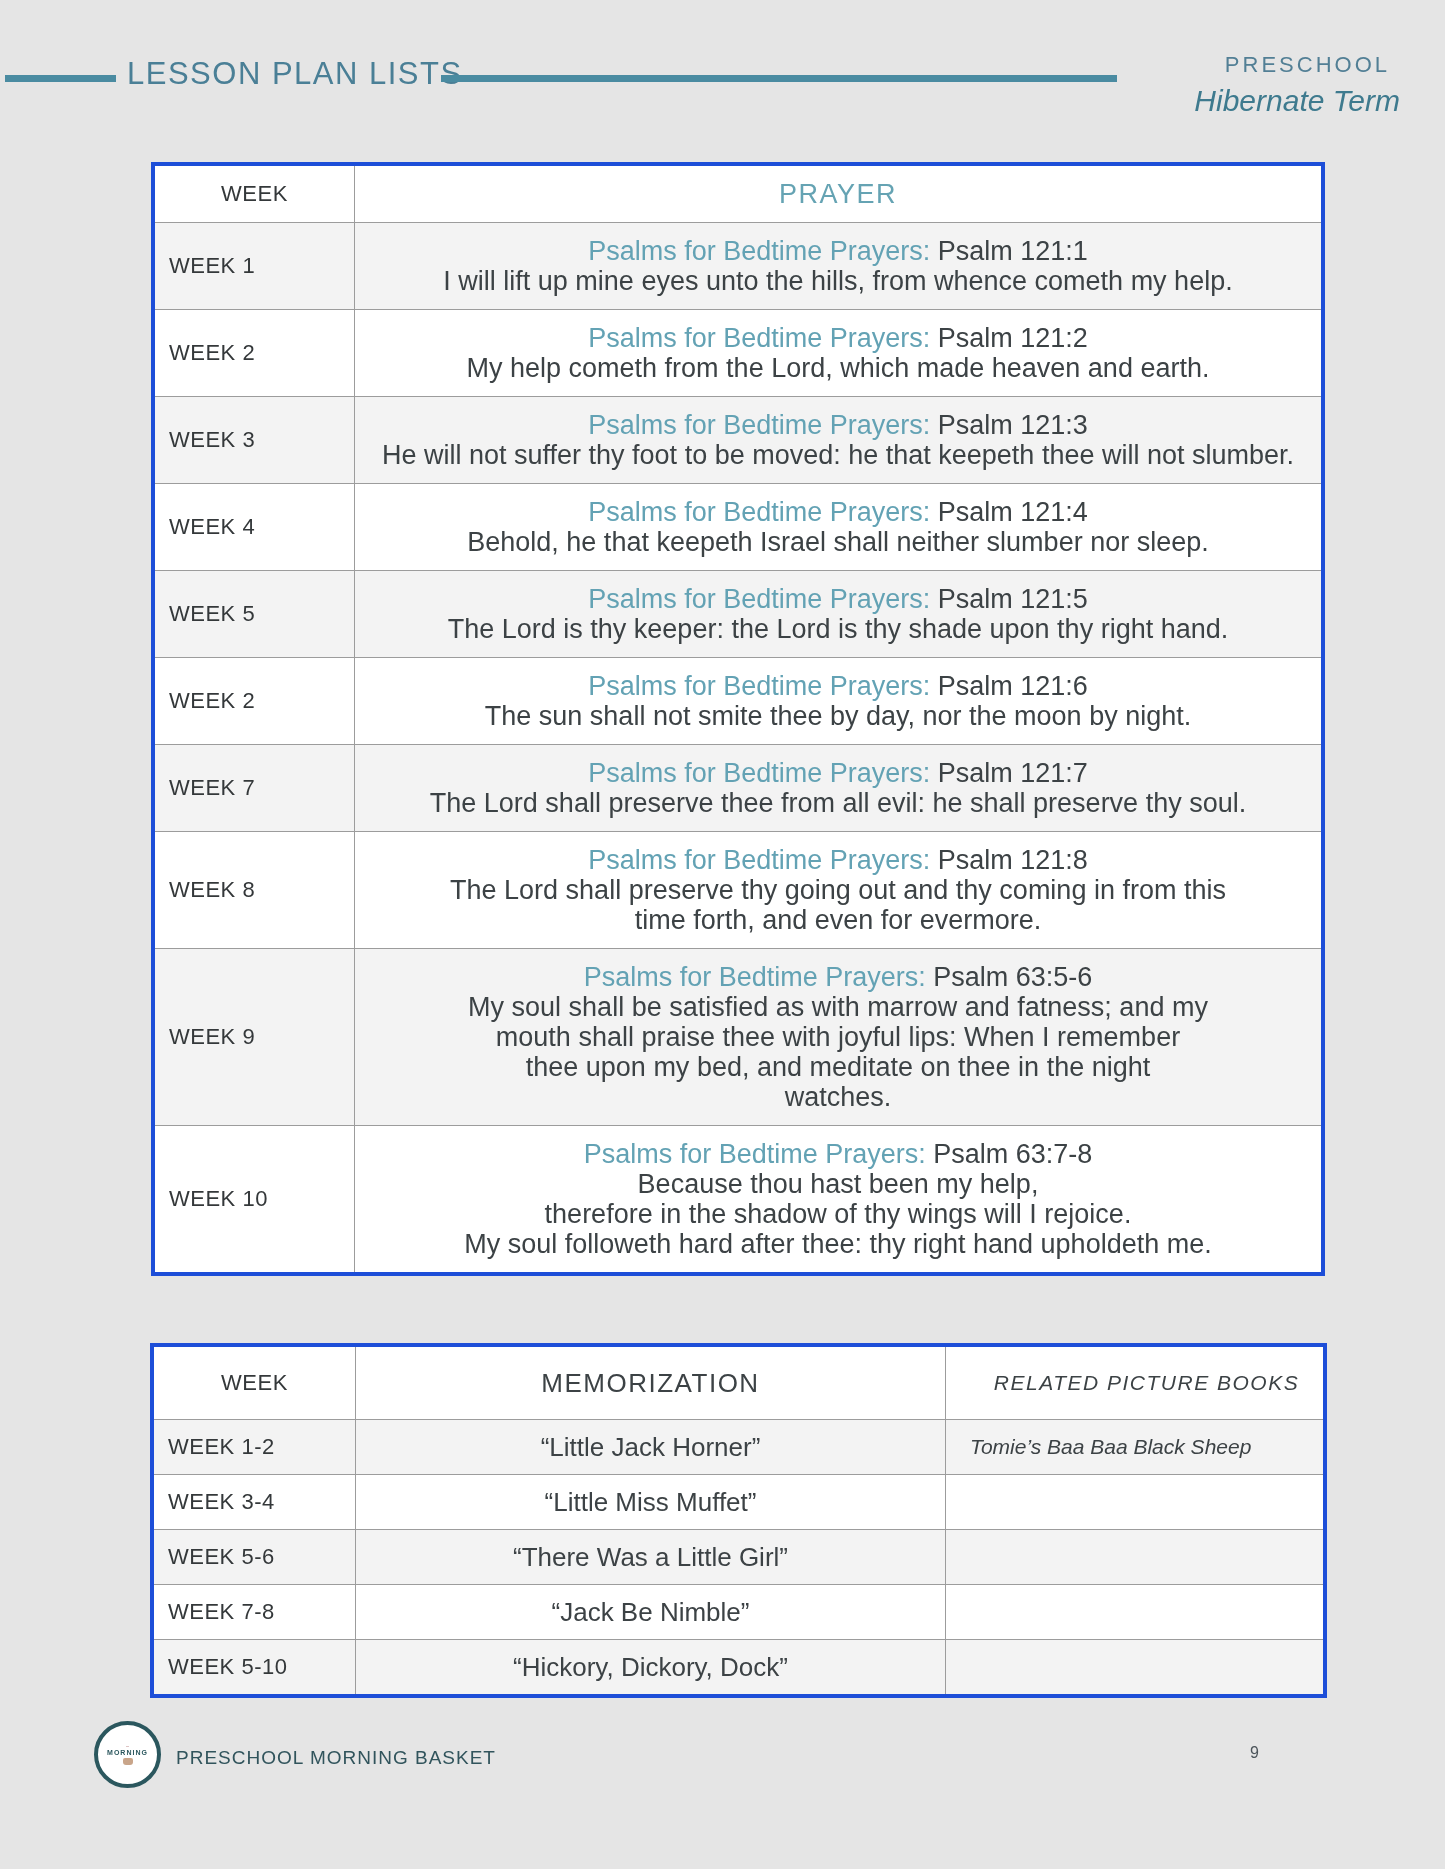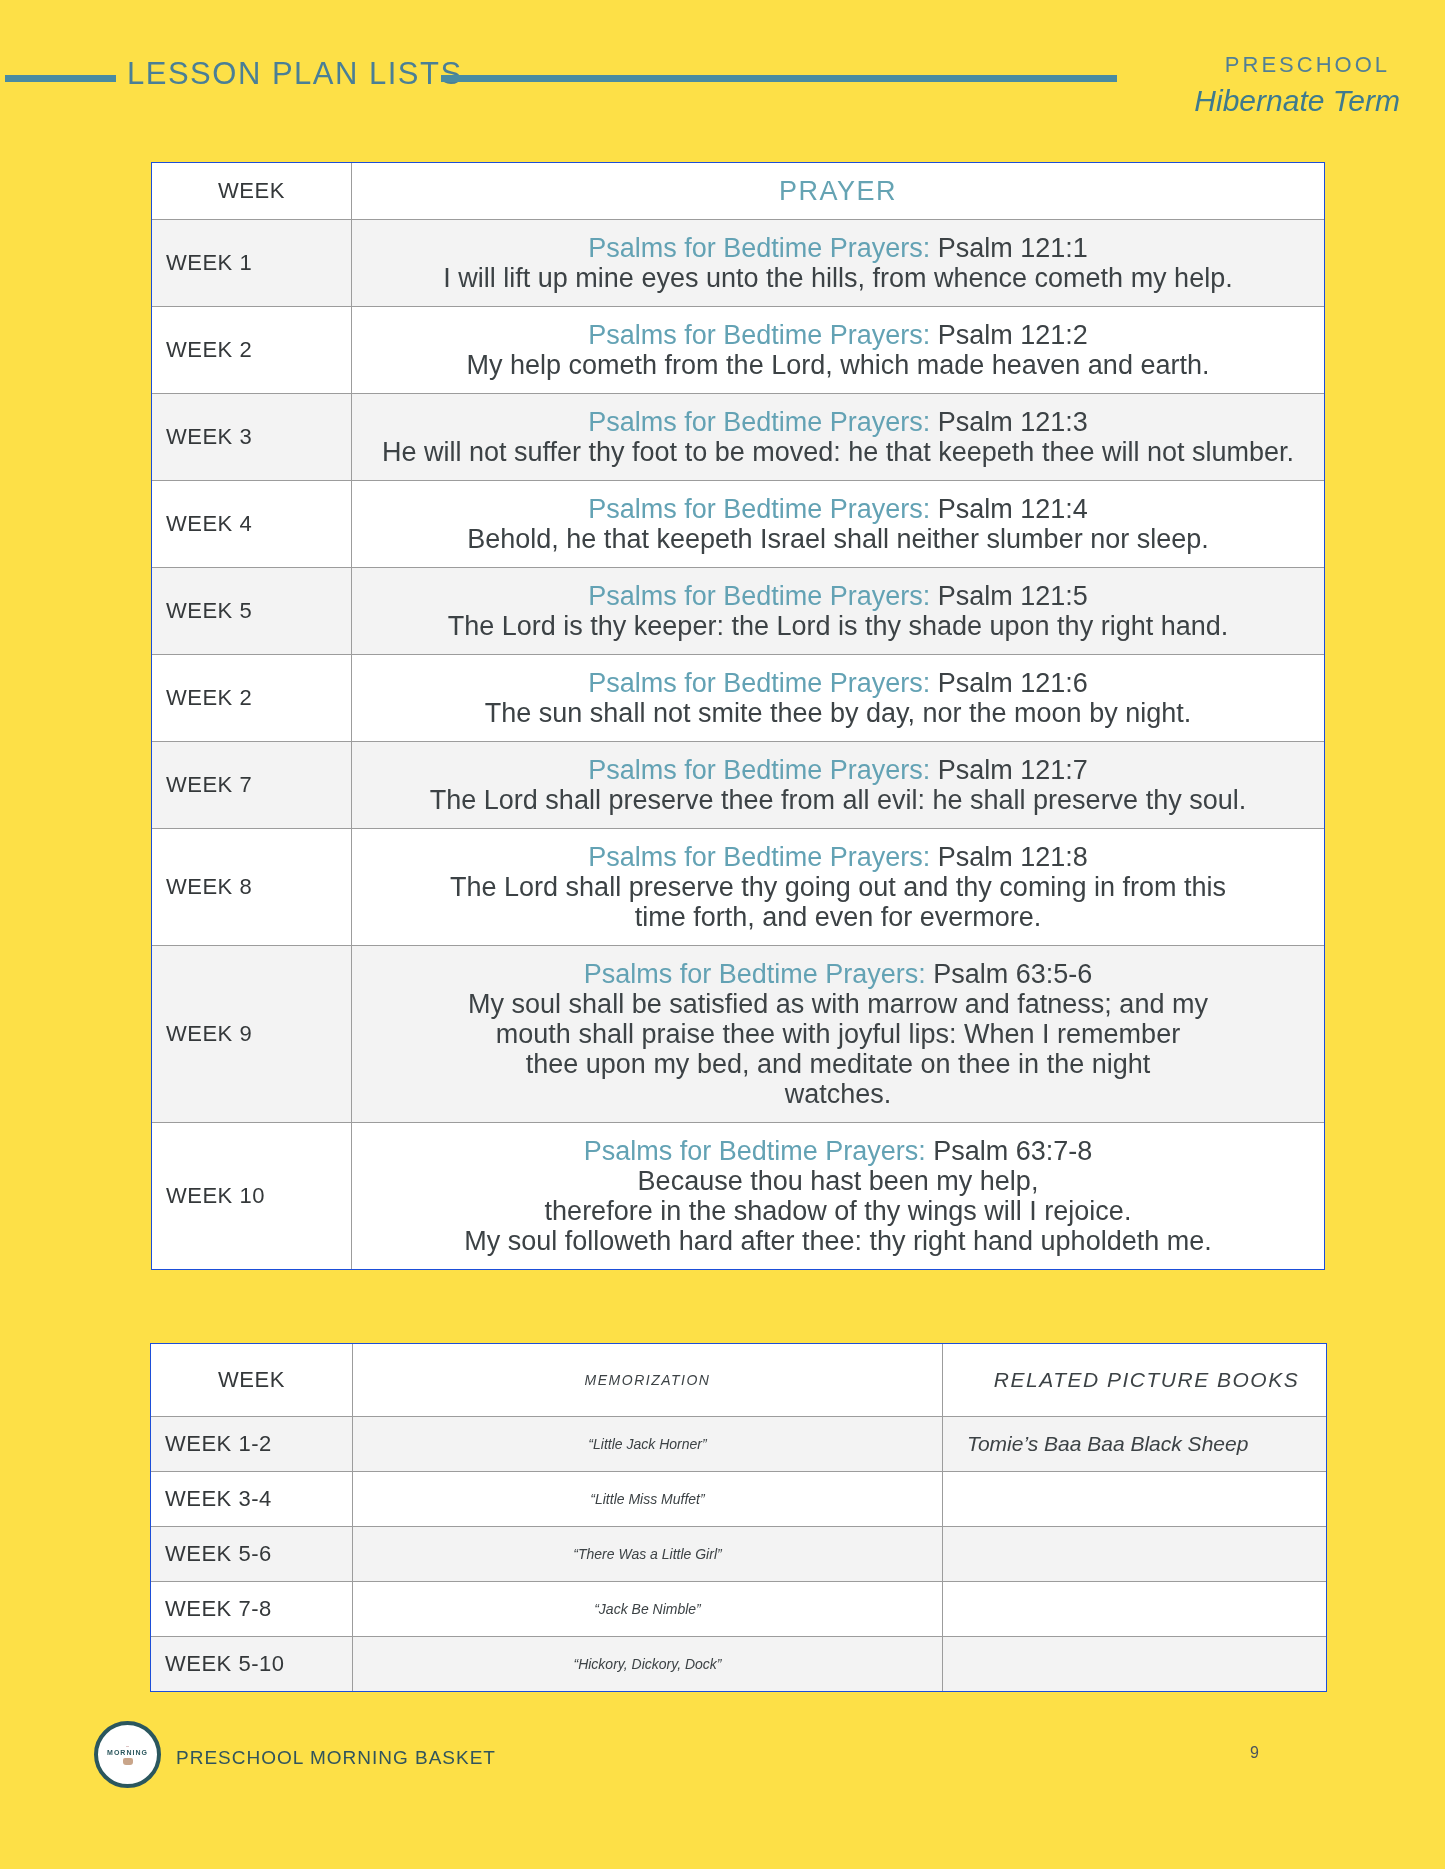--- a/index.html
+++ b/index.html
@@ -2,42 +2,42 @@
 <html><head>
 <meta charset="utf-8">
 <style>
   * { margin:0; padding:0; box-sizing:border-box; }
   html,body { background:#ffffff; }
   body {
     width:1445px; height:1869px; position:relative;
     font-family:"Liberation Sans", sans-serif;
     color:#3C4245;
   }
-  .page { position:absolute; inset:0; background:#fde047; }
+  .page { position:absolute; inset:0; background:#e5e5e5; }
 
   
   .rule { position:absolute; height:7px; background:#4A8BA1; }
   .rule-left  { left:5px;  top:75px; width:111px; }
   .rule-right { left:441px; top:75px; width:676px; }
   .doc-title {
     position:absolute; left:127px; top:56px;
     font-size:31px; letter-spacing:1.5px; color:#4A7F96; font-weight:400;
   }
   .program {
     position:absolute; right:55px; top:52px;
     font-size:22px; letter-spacing:3px; color:#527F95;text-align:right;
   }
   .term {
     position:absolute; right:45px; top:84px;
     font-family:Liberation Sans, sans-serif; font-style:italic;
     font-size:30px; color:#3E7A8E;
   }
 
   
-  .tbl { position:absolute; background:#fff; border:1px solid #1d4ed8; }
+  .tbl { position:absolute; background:#fff; border:4px solid #1d4ed8; }
   .trow { display:flex; border-top:1px solid #9C9C9C; background:#fff; }
   .trow:first-child { border-top:none; }
   .trow:nth-child(even) { background:#F3F3F3; }
   .hcell { color:#65A3B3; font-size:22px; letter-spacing:1.5px;
            display:flex; align-items:center; justify-content:center; }
 
   
   .tbl-prayer { left:151px; top:162px; width:1174px; }
   .tbl-prayer .hrow { min-height:54px; }
   .col-week1 { width:200px; border-right:1px solid #9C9C9C;
@@ -53,21 +53,21 @@
   
   .tbl-memo { left:150px; top:1343px; width:1177px; }
   .tbl-memo .hrow { min-height:72px; }
   .tbl-memo .trow:not(.hrow) { min-height:55px; }
   .col-week2 { width:202px; border-right:1px solid #9C9C9C;
                display:flex; align-items:center; padding-left:14px;
                font-size:22px; letter-spacing:0.5px; color:#34383a; }
   .hrow .col-week2 { justify-content:center; padding-left:0; }
   .col-memo { width:590px; border-right:1px solid #9C9C9C;
               display:flex; align-items:center; justify-content:center;
-              font-size:14px; color:#3C4245; text-align:center;font-style:italic; }
+              font-size:26px; color:#3C4245; text-align:center; }
   .col-book { flex:1; display:flex; align-items:center; padding-left:24px;
               font-size:21px; font-style:italic; color:#3C4245; }
 
   
   .logo {
     position:absolute; left:94px; top:1721px; width:67px; height:67px;
     border:4px solid #2B575E; border-radius:50%;
     display:flex; flex-direction:column; align-items:center; justify-content:center;
     background:#fff;
   }

